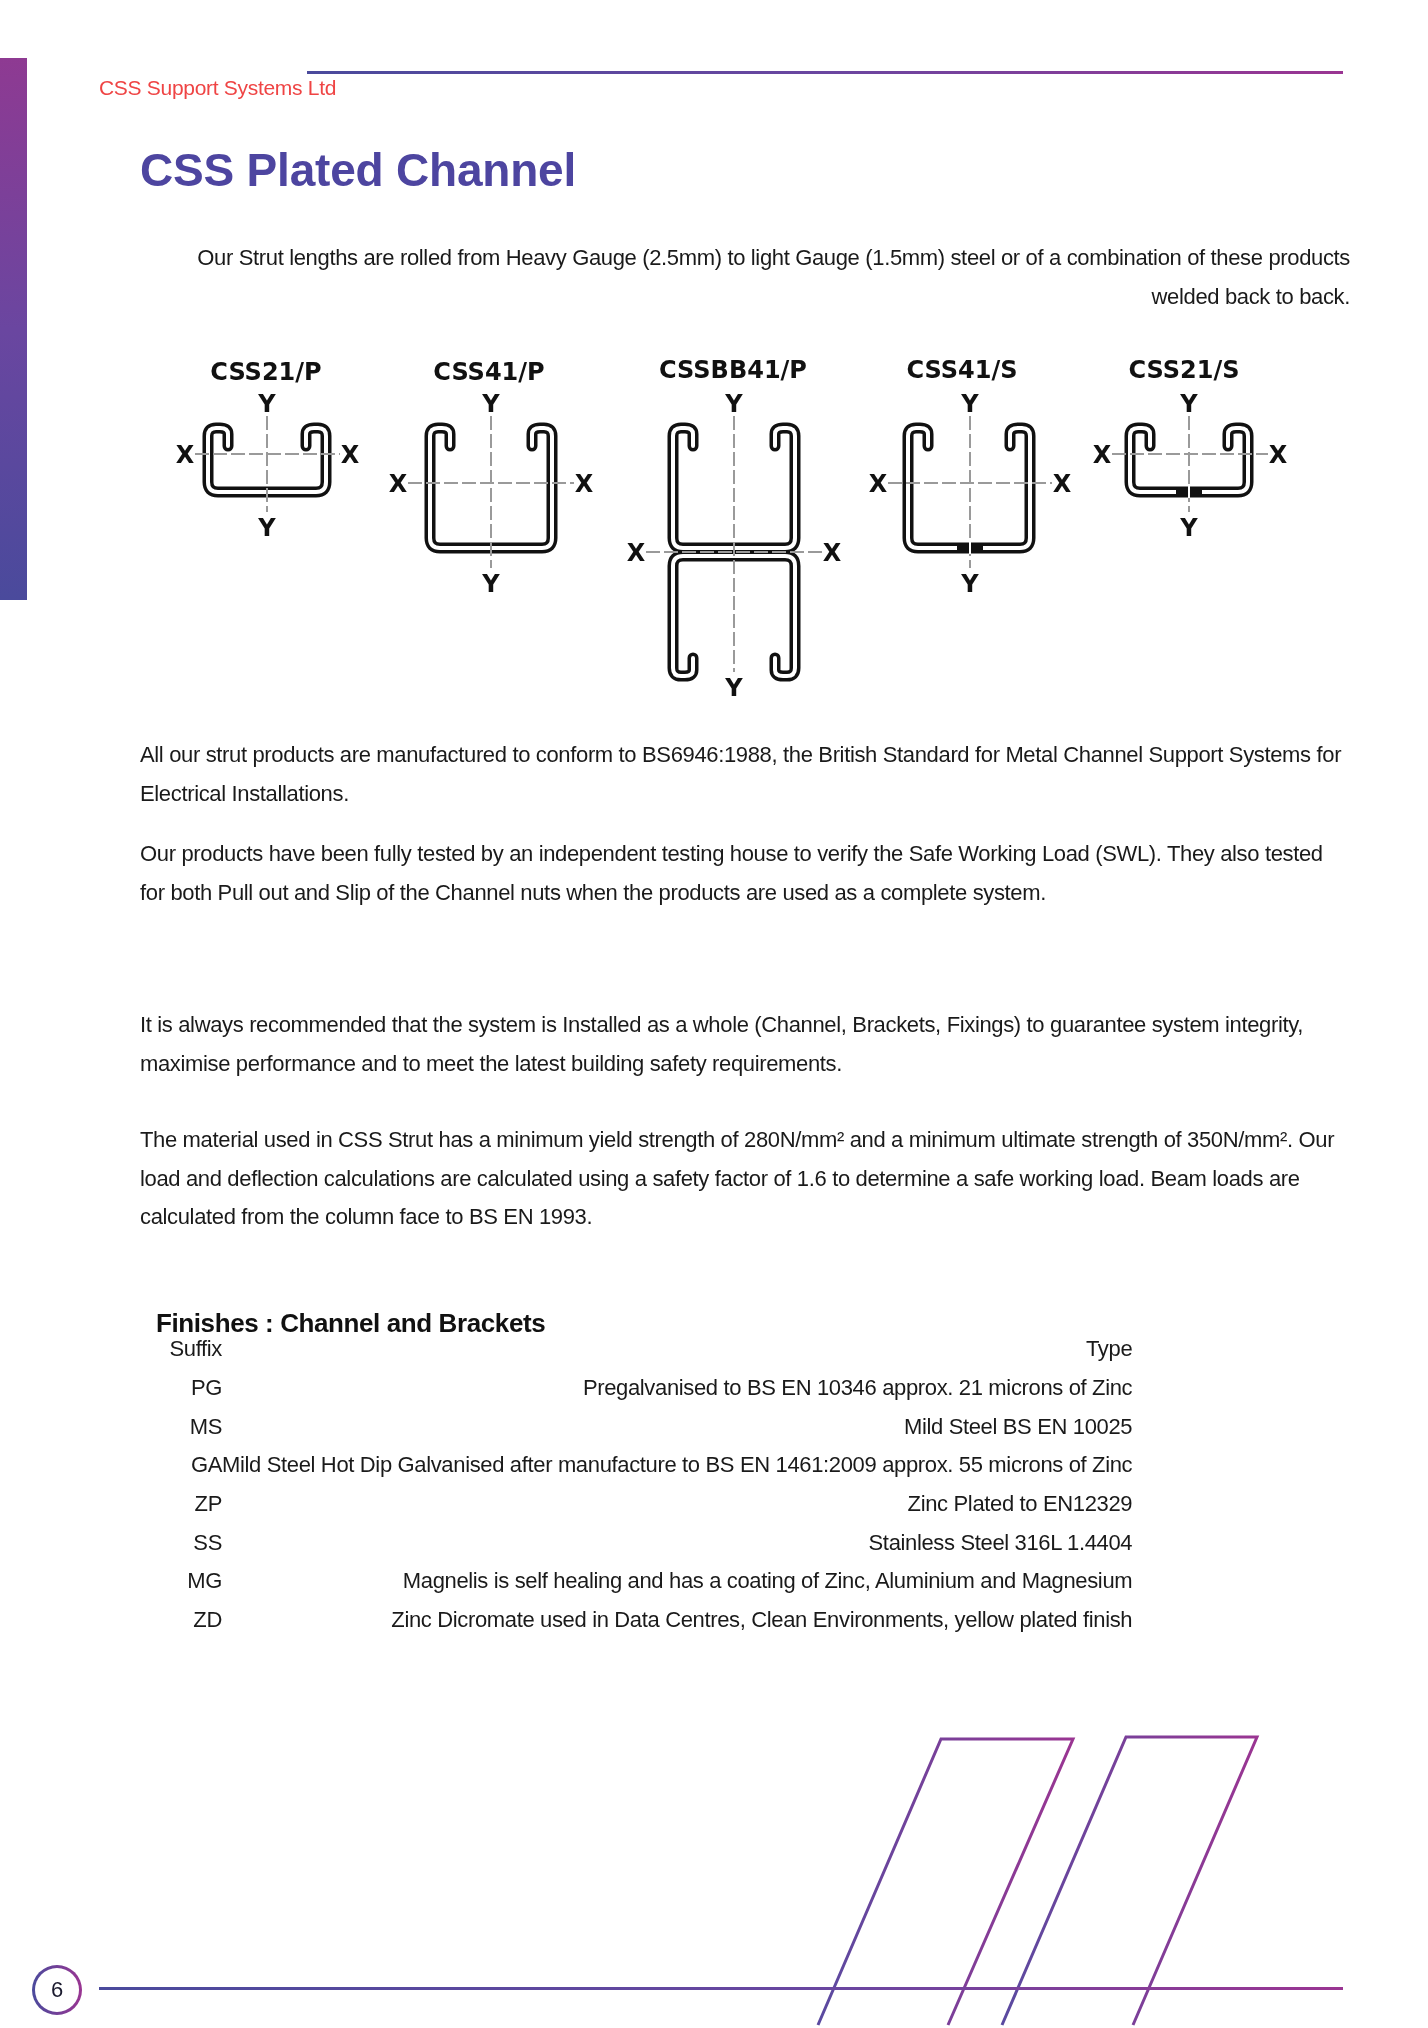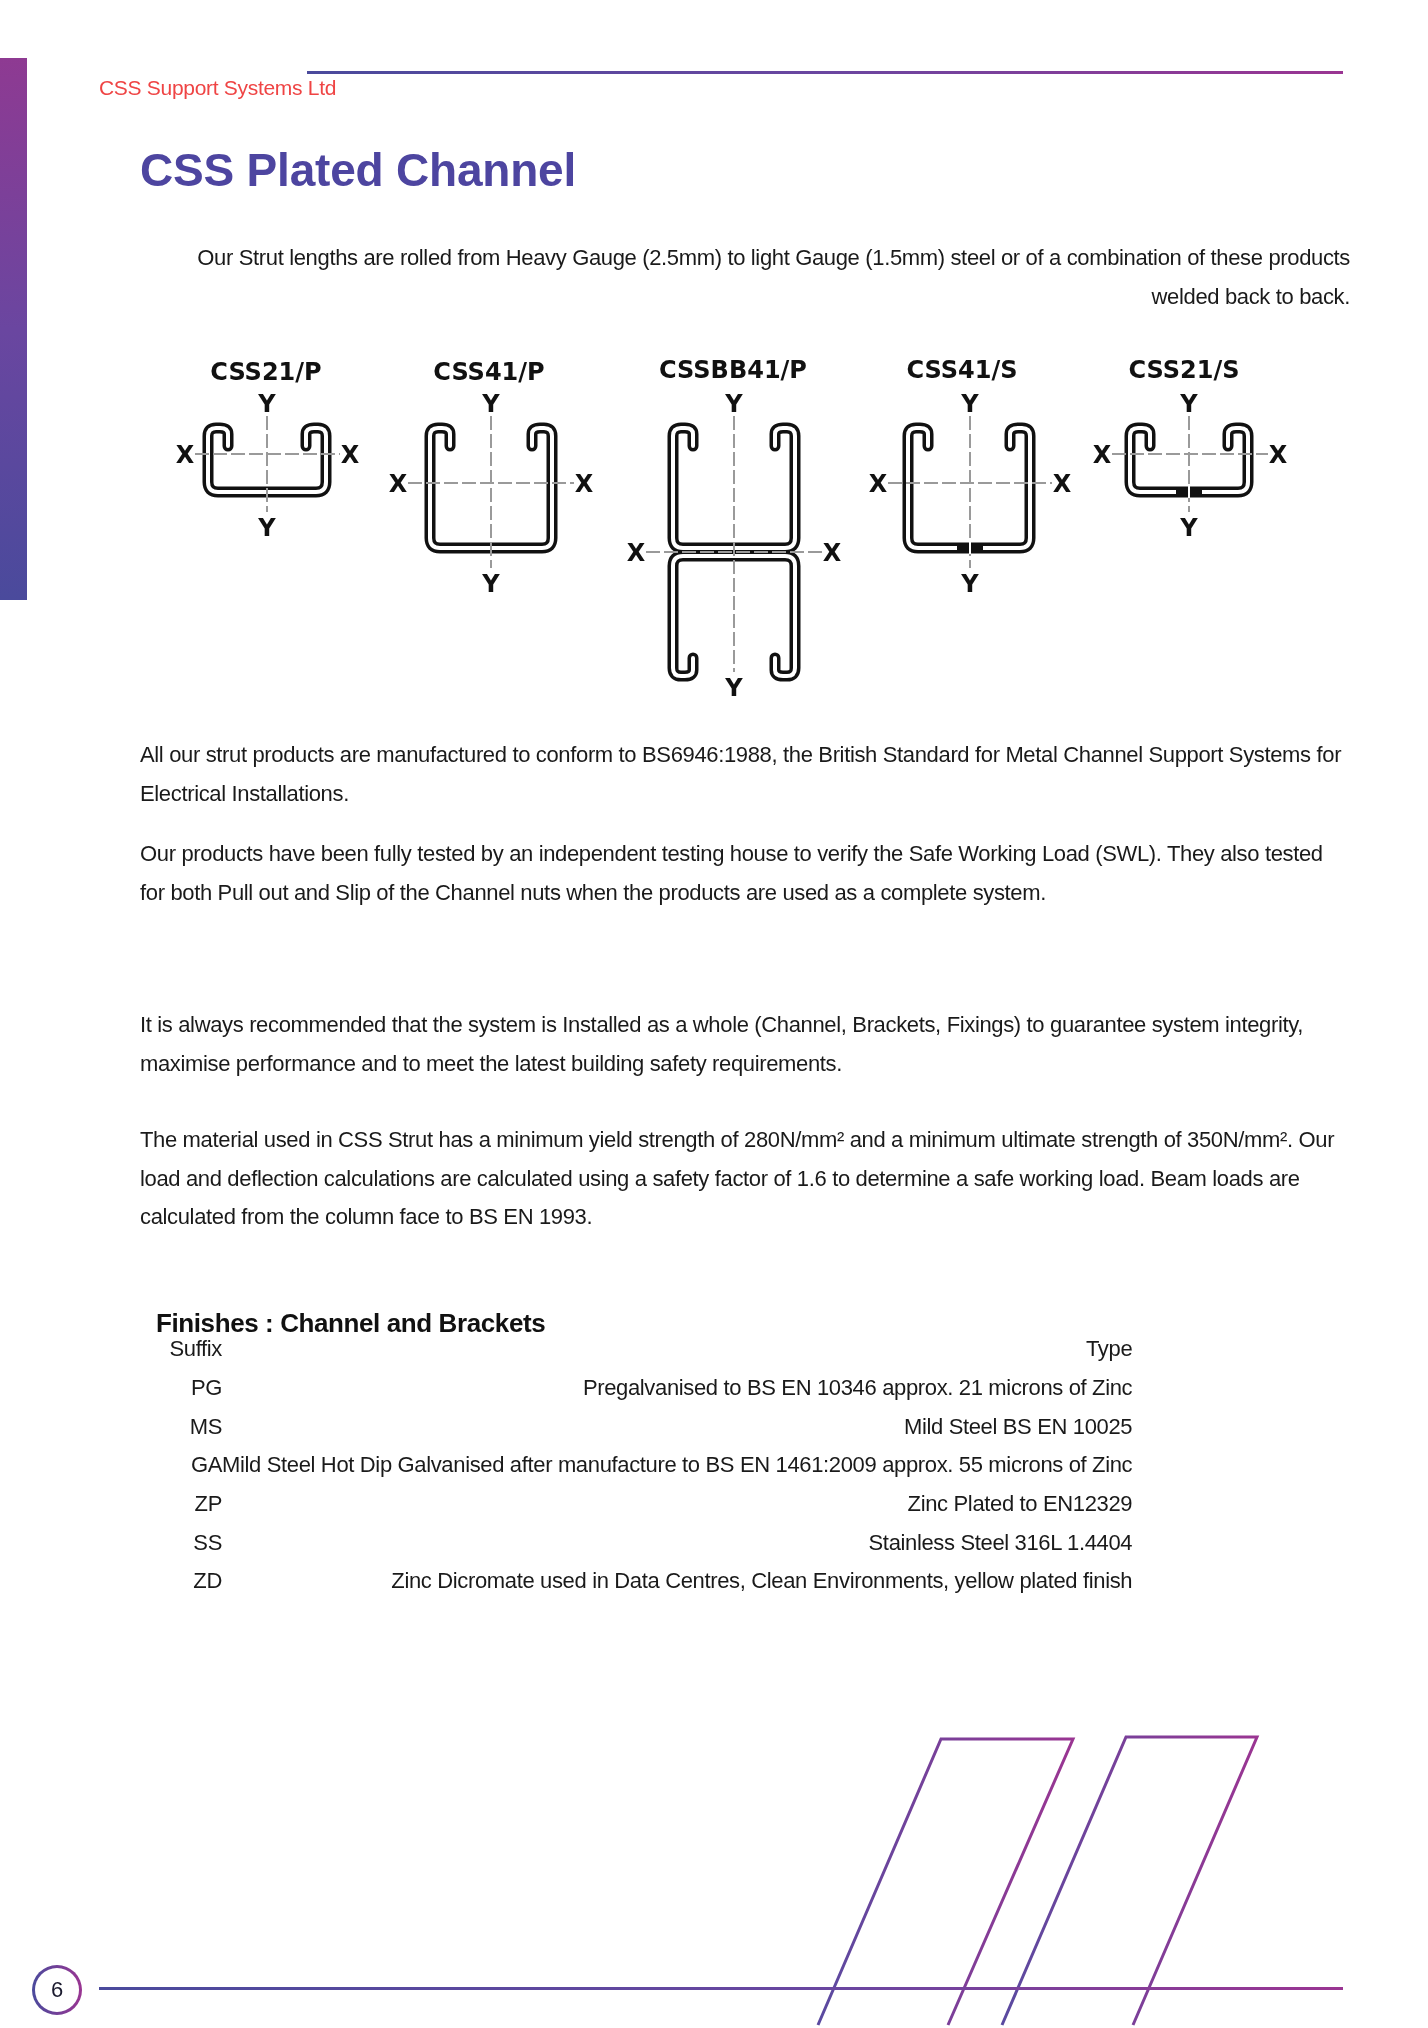--- a/index.html
+++ b/index.html
@@ -176,20 +176,24 @@
     </tr>
     <tr>
       <td class="suffix">ZP</td>
       <td>Zinc Plated to EN12329</td>
     </tr>
     <tr>
       <td class="suffix">SS</td>
       <td>Stainless Steel 316L 1.4404</td>
     </tr>
     <tr>
+      <td class="suffix">MG</td>
+      <td>Magnelis is self healing and has a coating of Zinc, Aluminium and Magnesium</td>
+    </tr>
+    <tr>
       <td class="suffix">ZD</td>
       <td>Zinc Dicromate used in Data Centres, Clean Environments, yellow plated finish</td>
     </tr>
   </tbody>
 </table>
 
 <svg id="decor" class="abs" viewBox="0 0 628 308">
   <defs>
     <linearGradient id="decorGrad" x1="0" y1="0" x2="1" y2="0">
       <stop offset="0" stop-color="#5a4aa0"></stop>

